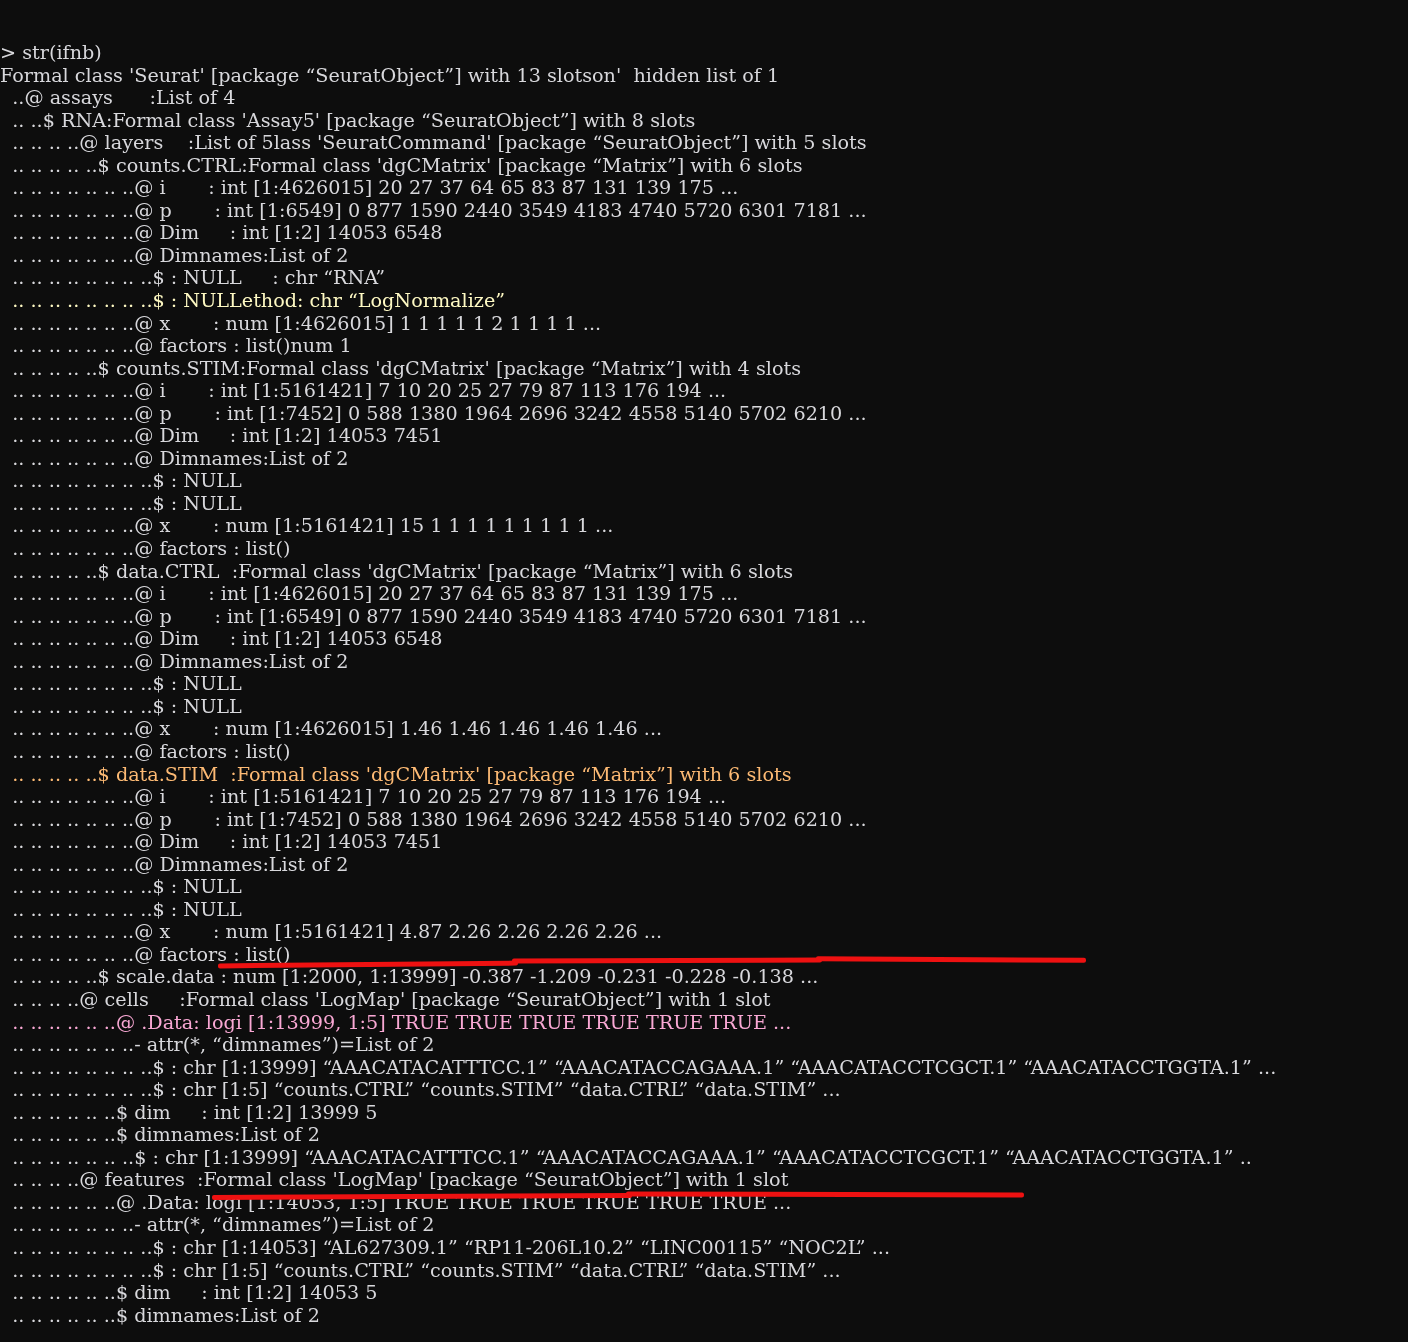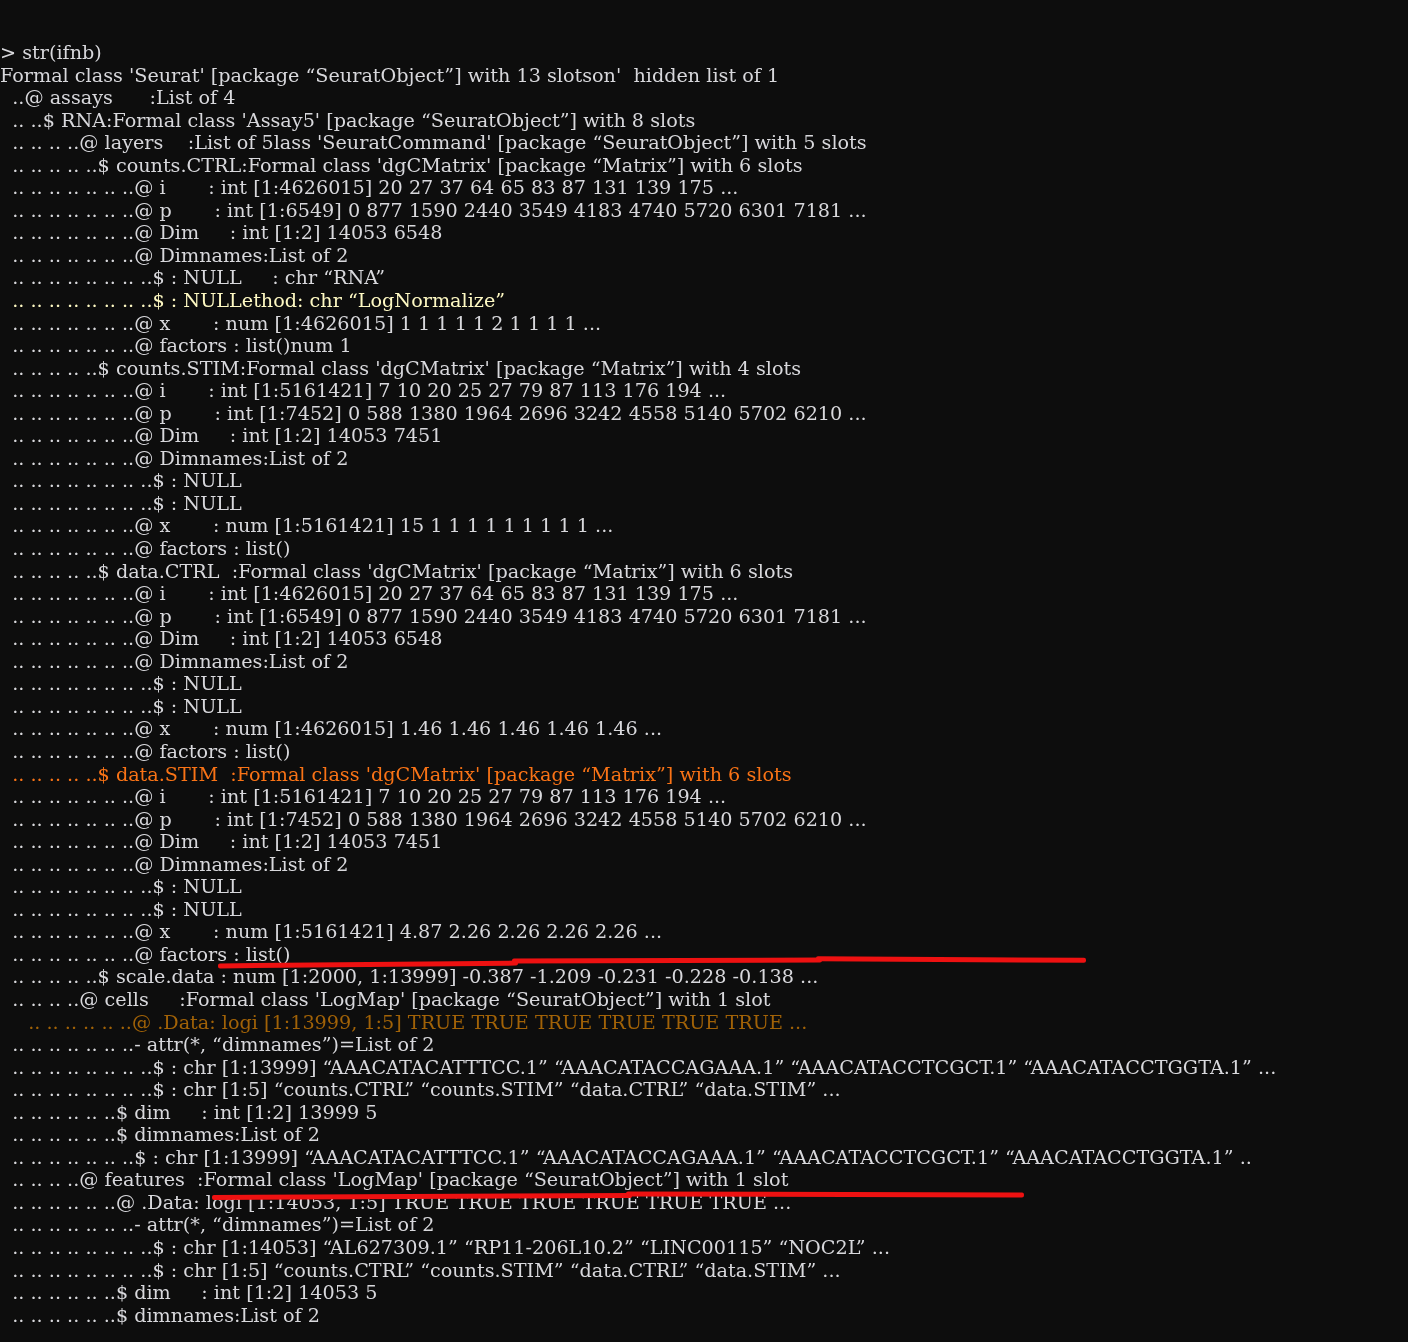--- a/index.html
+++ b/index.html
@@ -99,32 +99,32 @@
       <span class="line" style="color: rgb(216, 216, 220);">  .. .. .. .. .. .. ..@ factors : list()</span>
       <span class="line" style="color: rgb(216, 216, 220);">  .. .. .. .. ..$ data.CTRL  :Formal class 'dgCMatrix' [package “Matrix”] with 6 slots</span>
       <span class="line" style="color: rgb(216, 216, 220);">  .. .. .. .. .. .. ..@ i       : int [1:4626015] 20 27 37 64 65 83 87 131 139 175 ...</span>
       <span class="line" style="color: rgb(216, 216, 220);">  .. .. .. .. .. .. ..@ p       : int [1:6549] 0 877 1590 2440 3549 4183 4740 5720 6301 7181 ...</span>
       <span class="line" style="color: rgb(216, 216, 220);">  .. .. .. .. .. .. ..@ Dim     : int [1:2] 14053 6548</span>
       <span class="line" style="color: rgb(216, 216, 220);">  .. .. .. .. .. .. ..@ Dimnames:List of 2</span>
       <span class="line" style="color: rgb(216, 216, 220);">  .. .. .. .. .. .. .. ..$ : NULL</span>
       <span class="line" style="color: rgb(216, 216, 220);">  .. .. .. .. .. .. .. ..$ : NULL</span>
       <span class="line" style="color: rgb(216, 216, 220);">  .. .. .. .. .. .. ..@ x       : num [1:4626015] 1.46 1.46 1.46 1.46 1.46 ...</span>
       <span class="line" style="color: rgb(216, 216, 220);">  .. .. .. .. .. .. ..@ factors : list()</span>
-      <span class="line" style="color: #f97316;">  .. .. .. .. ..$ data.STIM  :Formal class 'dgCMatrix' [package “Matrix”] with 6 slots</span>
+      <span class="line" style="color: #fdba74;">  .. .. .. .. ..$ data.STIM  :Formal class 'dgCMatrix' [package “Matrix”] with 6 slots</span>
       <span class="line" style="color: rgb(216, 216, 220);">  .. .. .. .. .. .. ..@ i       : int [1:5161421] 7 10 20 25 27 79 87 113 176 194 ...</span>
       <span class="line" style="color: rgb(216, 216, 220);">  .. .. .. .. .. .. ..@ p       : int [1:7452] 0 588 1380 1964 2696 3242 4558 5140 5702 6210 ...</span>
       <span class="line" style="color: rgb(216, 216, 220);">  .. .. .. .. .. .. ..@ Dim     : int [1:2] 14053 7451</span>
       <span class="line" style="color: rgb(216, 216, 220);">  .. .. .. .. .. .. ..@ Dimnames:List of 2</span>
       <span class="line" style="color: rgb(216, 216, 220);">  .. .. .. .. .. .. .. ..$ : NULL</span>
       <span class="line" style="color: rgb(216, 216, 220);">  .. .. .. .. .. .. .. ..$ : NULL</span>
       <span class="line" style="color: rgb(216, 216, 220);">  .. .. .. .. .. .. ..@ x       : num [1:5161421] 4.87 2.26 2.26 2.26 2.26 ...</span>
       <span class="line" style="color: rgb(216, 216, 220);">  .. .. .. .. .. .. ..@ factors : list()</span>
       <span class="line" style="color: rgb(216, 216, 220);">  .. .. .. .. ..$ scale.data : num [1:2000, 1:13999] -0.387 -1.209 -0.231 -0.228 -0.138 ...</span>
       <span class="line" style="color: rgb(216, 216, 220);">  .. .. .. ..@ cells     :Formal class 'LogMap' [package “SeuratObject”] with 1 slot</span>
-      <span class="line" style="color: #a16207; padding-left: 16px;">  .. .. .. .. .. ..@ .Data: logi [1:13999, 1:5] TRUE TRUE TRUE TRUE TRUE TRUE ...</span>
+      <span class="line" style="color: #f9a8d4;">  .. .. .. .. .. ..@ .Data: logi [1:13999, 1:5] TRUE TRUE TRUE TRUE TRUE TRUE ...</span>
       <span class="line" style="color: rgb(216, 216, 220);">  .. .. .. .. .. .. ..- attr(*, “dimnames”)=List of 2</span>
       <span class="line" style="color: rgb(216, 216, 220);">  .. .. .. .. .. .. .. ..$ : chr [1:13999] “AAACATACATTTCC.1” “AAACATACCAGAAA.1” “AAACATACCTCGCT.1” “AAACATACCTGGTA.1” ...</span>
       <span class="line" style="color: rgb(216, 216, 220);">  .. .. .. .. .. .. .. ..$ : chr [1:5] “counts.CTRL” “counts.STIM” “data.CTRL” “data.STIM” ...</span>
       <span class="line" style="color: rgb(216, 216, 220);">  .. .. .. .. .. ..$ dim     : int [1:2] 13999 5</span>
       <span class="line" style="color: rgb(216, 216, 220);">  .. .. .. .. .. ..$ dimnames:List of 2</span>
       <span class="line" style="color: rgb(216, 216, 220);">  .. .. .. .. .. .. ..$ : chr [1:13999] “AAACATACATTTCC.1” “AAACATACCAGAAA.1” “AAACATACCTCGCT.1” “AAACATACCTGGTA.1” ..</span>
       <span class="line" style="color: rgb(216, 216, 220);">  .. .. .. ..@ features  :Formal class 'LogMap' [package “SeuratObject”] with 1 slot</span>
       <span class="line" style="color: rgb(216, 216, 220);">  .. .. .. .. .. ..@ .Data: logi [1:14053, 1:5] TRUE TRUE TRUE TRUE TRUE TRUE ...</span>
       <span class="line" style="color: rgb(216, 216, 220);">  .. .. .. .. .. .. ..- attr(*, “dimnames”)=List of 2</span>
       <span class="line" style="color: rgb(216, 216, 220);">  .. .. .. .. .. .. .. ..$ : chr [1:14053] “AL627309.1” “RP11-206L10.2” “LINC00115” “NOC2L” ...</span>

